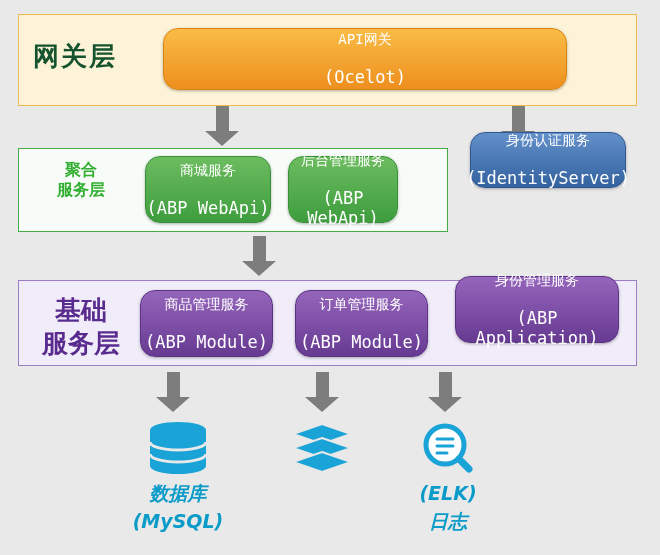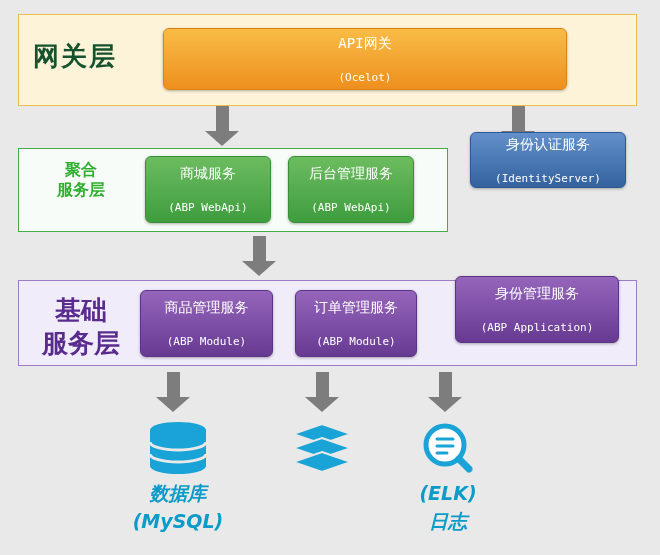--- a/index.html
+++ b/index.html
@@ -9,26 +9,26 @@
   .layer{position:absolute;box-sizing:border-box;}
   .layer-gateway{left:18px;top:14px;width:619px;height:92px;background:#fdf3d8;border:1px solid #edbb4e;}
   .layer-agg{left:18px;top:148px;width:430px;height:84px;background:#f8fcf8;border:1px solid #46ad46;}
   .layer-found{left:18px;top:280px;width:619px;height:86px;background:#f1ecf9;border:1px solid #9b7dc5;}
 
   .layer-label{position:absolute;font-weight:bold;}
   .gw-label{left:14px;top:24px;font-size:26px;color:#14532d;letter-spacing:2px;}
   .agg-label{left:6px;top:11px;width:112px;text-align:center;font-size:16px;color:#2fae2f;line-height:1.28;}
   .found-label{left:6px;top:13px;width:112px;text-align:center;font-size:26px;color:#5a2b8e;line-height:1.28;}
 
-  .node{position:absolute;border-radius:6px;color:#fff;display:flex;flex-direction:column;
+  .node{position:absolute;border-radius:15px;color:#fff;display:flex;flex-direction:column;
         align-items:center;justify-content:center;text-align:center;
         font-family:"DejaVu Sans Mono","DejaVu Sans",monospace;
         box-shadow:0 1px 3px rgba(0,0,0,.3);box-sizing:border-box;}
   .node .title{font-size:14px;}
-  .node .sub{font-size:11px;margin-top:18px;}
+  .node .sub{font-size:17px;margin-top:18px;}
   .node-orange{background:linear-gradient(#f9bc46,#ee8f1e);border:1px solid #d98410;}
   .node-green{background:linear-gradient(#6cbc5f,#3e9d3e);border:1px solid #379137;}
   .node-blue{background:linear-gradient(#6390ca,#33629f);border:1px solid #2d5894;}
   .node-purple{background:linear-gradient(#9565bb,#673a92);border:1px solid #5c3386;}
 
   .arrow{position:absolute;width:34px;display:flex;flex-direction:column;align-items:center;}
   .arrow .shaft{width:13px;height:25px;background:#7d7d7d;}
   .arrow .head{width:0;height:0;border-left:17px solid transparent;border-right:17px solid transparent;border-top:15px solid #7d7d7d;}
 
   .storage-icon{position:absolute;}
@@ -60,21 +60,21 @@
   <div class="layer layer-agg">
     <div class="layer-label agg-label">
       <div>聚合</div>
       <div>服务层</div>
     </div>
   </div>
   <div class="node node-green" style="left:145px;top:156px;width:126px;height:67px;">
     <div class="title">商城服务</div>
     <div class="sub">(ABP WebApi)</div>
   </div>
-  <div class="node node-green" style="left:288px;top:156px;width:126px;height:67px;">
+  <div class="node node-green" style="left:288px;top:156px;width:110px;height:67px;">
     <div class="title">后台管理服务</div>
     <div class="sub">(ABP WebApi)</div>
   </div>
   <div class="node node-blue" style="left:470px;top:132px;width:156px;height:56px;">
     <div class="title">身份认证服务</div>
     <div class="sub">(IdentityServer)</div>
   </div>
 
   <div class="arrow" style="left:242px;top:236px;">
       <div class="shaft"></div>
@@ -84,21 +84,21 @@
   <div class="layer layer-found">
     <div class="layer-label found-label">
       <div>基础</div>
       <div>服务层</div>
     </div>
   </div>
   <div class="node node-purple" style="left:140px;top:290px;width:133px;height:67px;">
     <div class="title">商品管理服务</div>
     <div class="sub">(ABP Module)</div>
   </div>
-  <div class="node node-purple" style="left:295px;top:290px;width:122px;height:67px;">
+  <div class="node node-purple" style="left:295px;top:290px;width:133px;height:67px;">
     <div class="title">订单管理服务</div>
     <div class="sub">(ABP Module)</div>
   </div>
   <div class="node node-purple" style="left:455px;top:276px;width:164px;height:67px;align-items:center;">
     <div class="title">身份管理服务</div>
     <div class="sub">(ABP Application)</div>
   </div>
 
   <div class="arrow" style="left:156px;top:372px;">
       <div class="shaft"></div>

